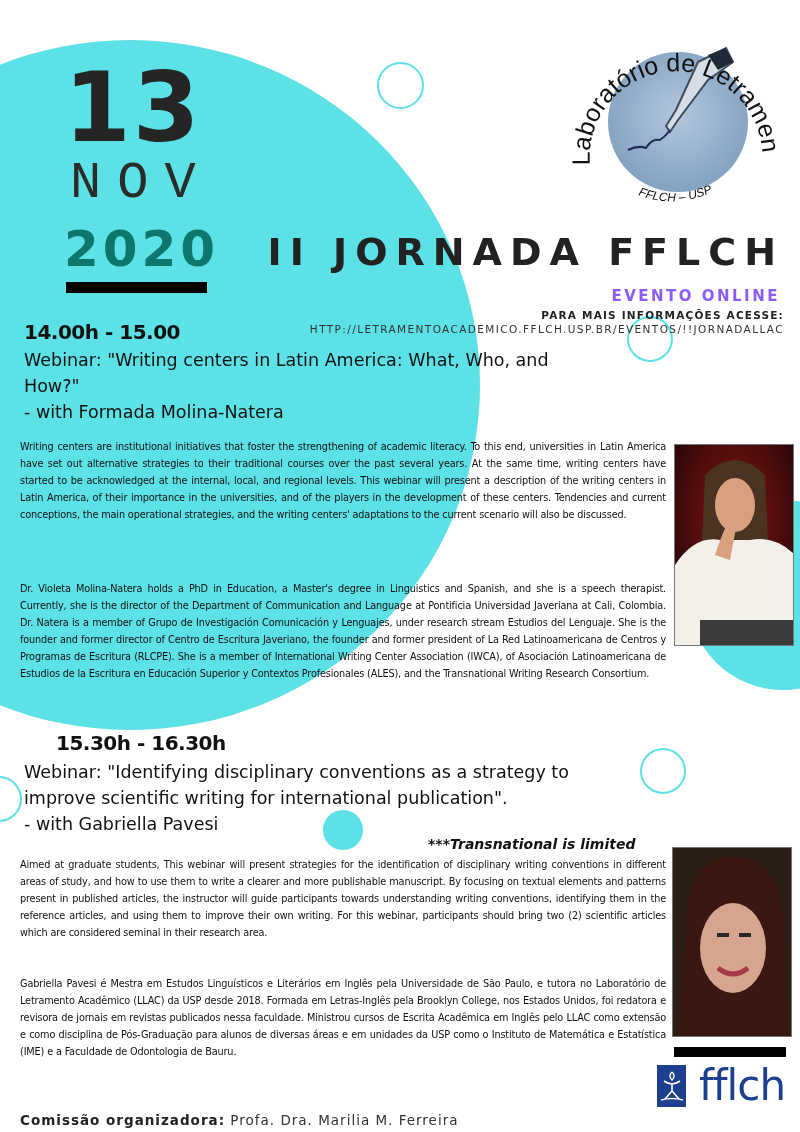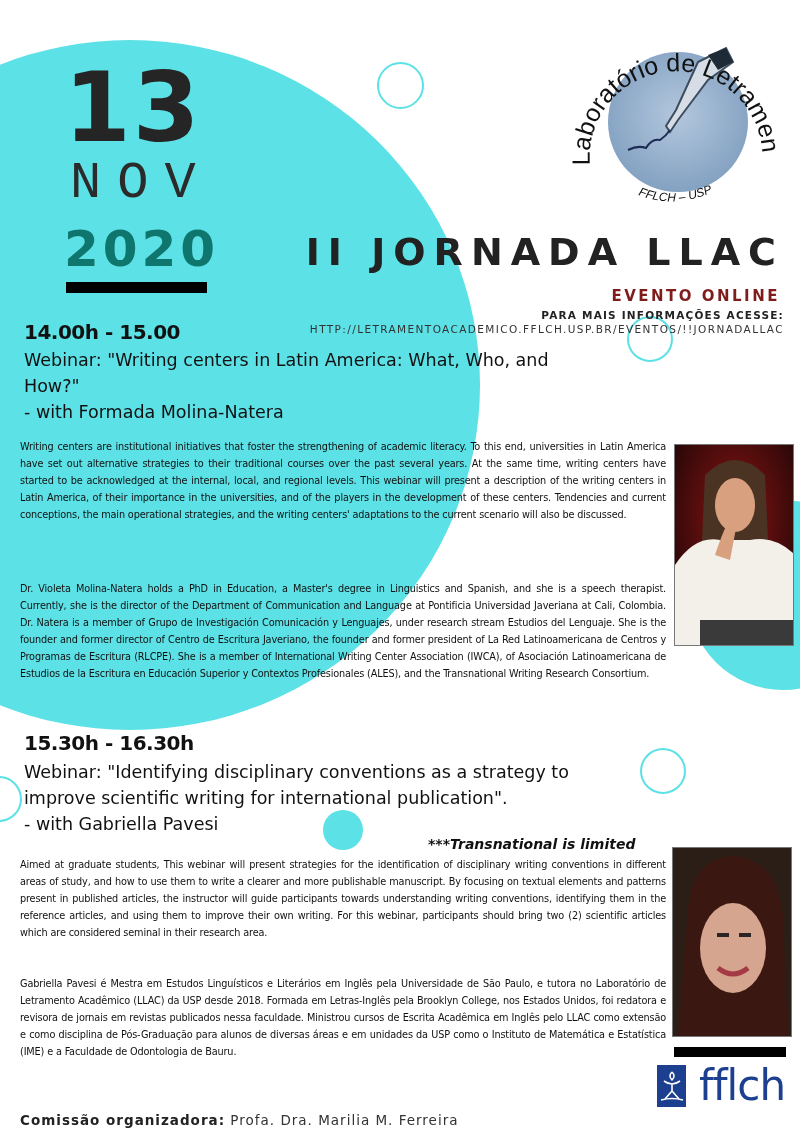--- a/index.html
+++ b/index.html
@@ -9,21 +9,21 @@
   .blob { position: absolute; border-radius: 50%; background: #5ce1e6; }
   .ring { position: absolute; border-radius: 50%; border: 2px solid #5ce1e6; background: transparent; }
 
   .day { left: 64px; top: 60px; font-family: "DejaVu Sans", sans-serif; font-weight: bold; font-size: 96px; line-height: 96px; color: #252525; letter-spacing: 2px; }
   .month { left: 70px; top: 153px; font-family: "DejaVu Sans", sans-serif; font-weight: 200; font-size: 52px; line-height: 52px; color: #252525; letter-spacing: 14px; -webkit-text-stroke: 0; font-stretch: expanded; }
   .month span { font-weight: normal; }
   .year { left: 64px; top: 224px; font-weight: bold; font-size: 50px; line-height: 50px; color: #0f766e; letter-spacing: 4px; }
   .year-bar { left: 66px; top: 282px; width: 141px; height: 11px; background: #000; }
 
   .title { right: 16px; top: 230px; font-weight: bold; font-size: 38px; line-height: 44px; color: #222; letter-spacing: 8px; white-space: nowrap; }
-  .online { right: 20px; top: 287px; font-weight: bold; font-size: 15px; letter-spacing: 2.5px; color: #7f1d1d; text-align: right; }
+  .online { right: 20px; top: 287px; font-weight: bold; font-size: 15px; letter-spacing: 2.5px; color: #8b5cf6; text-align: right; }
   .info { right: 16px; top: 309px; font-weight: bold; font-size: 10.5px; letter-spacing: 1.2px; color: #222; }
   .url { right: 16px; top: 323px; font-size: 10.5px; letter-spacing: 1.4px; color: #333; }
 
   .logo-wrap { left: 548px; top: 0px; width: 250px; height: 230px; }
 
   .time { left: 24px; font-weight: bold; font-size: 20px; color: #111; letter-spacing: -0.5px; }
   .webinar { left: 24px; font-size: 17.5px; line-height: 24px; color: #111; }
 
   .para { left: 20px; width: 646px; font-family: "DejaVu Sans Condensed", "DejaVu Sans", sans-serif; font-stretch: condensed; font-size: 10.8px; line-height: 17px; text-align: justify; color: #111; letter-spacing: -0.15px; }
 
@@ -71,21 +71,21 @@
     <path d="M 80 150 q 10 -5 18 -2 q 6 -10 14 -8 q 6 -4 10 -10" fill="none" stroke="#1d2b55" stroke-width="2"></path>
     <text font-family="Liberation Sans, sans-serif" font-size="25" fill="#111">
       <textPath href="#arc">Laboratório de Letramento Acadêmico</textPath>
     </text>
     <text font-family="Liberation Sans, sans-serif" font-size="12" font-style="italic" fill="#111">
       <textPath href="#arc2">FFLCH – USP</textPath>
     </text>
   </svg>
 </div>
 
-<div class="abs title">II JORNADA LLAC</div>
+<div class="abs title">II JORNADA FFLCH</div>
 <div class="abs online">EVENTO ONLINE</div>
 <div class="abs info">PARA MAIS INFORMAÇÕES ACESSE:</div>
 <a class="abs url" style="text-decoration:none;">HTTP://LETRAMENTOACADEMICO.FFLCH.USP.BR/EVENTOS/!!JORNADALLAC</a>
 
 <div class="abs time" style="top:320px;">14.00h - 15.00</div>
 <div class="abs webinar" style="top:348px;">Webinar: "Writing centers in Latin America: What, Who, and</div>
 <div class="abs webinar" style="top:374px;">How?"</div>
 <div class="abs webinar" style="top:400px;">- with Formada Molina-Natera</div>
 
 <p class="abs para" style="top:438px;">Writing centers are institutional initiatives that foster the strengthening of academic literacy. To this end, universities in Latin America have set out alternative strategies to their traditional courses over the past several years. At the same time, writing centers have started to be acknowledged at the internal, local, and regional levels. This webinar will present a description of the writing centers in Latin America, of their importance in the  universities, and of the players in the development of these centers. Tendencies and current conceptions, the main operational strategies, and the writing centers' adaptations to the current scenario will also be discussed.</p>
@@ -101,21 +101,21 @@
     </defs>
     <rect width="120" height="202" fill="url(#bg1)"></rect>
     <path d="M 30 30 Q 60 0 90 30 L 95 140 L 25 140 Z" fill="#4a3322"></path>
     <ellipse cx="60" cy="60" rx="20" ry="27" fill="#d9a07f"></ellipse>
     <path d="M 0 120 Q 20 90 45 95 L 75 95 Q 100 90 120 110 L 120 202 L 0 202 Z" fill="#f3efe9"></path>
     <rect x="25" y="175" width="95" height="27" fill="#3a3a3a"></rect>
     <path d="M 40 110 Q 50 80 55 75 L 62 78 L 55 115 Z" fill="#d9a07f"></path>
   </svg>
 </div>
 
-<div class="abs time" style="top:731px;">15.30h - 16.30h</div>
+<div class="abs time" style="top:731px;margin-left:32px;">15.30h - 16.30h</div>
 <div class="abs webinar" style="top:760px;">Webinar: "Identifying disciplinary conventions as a strategy to</div>
 <div class="abs webinar" style="top:786px;">improve scientific writing for international publication".</div>
 <div class="abs webinar" style="top:812px;">- with Gabriella Pavesi</div>
 <div class="abs reg">***Transnational is limited</div>
 
 <p class="abs para" style="top:856px;">Aimed at graduate students, This webinar will present strategies for the identification of disciplinary writing conventions in different areas of study, and how to use them to write a clearer and more publishable manuscript. By focusing on textual elements and patterns present in published articles, the instructor will guide participants towards understanding writing conventions, identifying them in the reference articles, and using them to improve their own writing. For this webinar, participants should bring two (2) scientific articles which are considered seminal in their research area.</p>
 <p class="abs para" style="top:975px;">Gabriella Pavesi é Mestra em Estudos Linguísticos e Literários em Inglês pela Universidade de São Paulo, e tutora no Laboratório de Letramento Acadêmico (LLAC) da USP desde 2018. Formada em Letras-Inglês pela Brooklyn College, nos Estados Unidos, foi redatora e revisora de jornais em revistas publicados nessa faculdade. Ministrou cursos de Escrita Acadêmica em Inglês pelo LLAC como extensão e como disciplina de Pós-Graduação para alunos de diversas áreas e em unidades da USP como o Instituto de Matemática e Estatística (IME) e a Faculdade de Odontologia de Bauru.</p>
 
 <div class="abs photo" style="left:672px; top:847px; width:120px; height:190px;">
   <svg width="120" height="190" viewBox="0 0 120 190">

